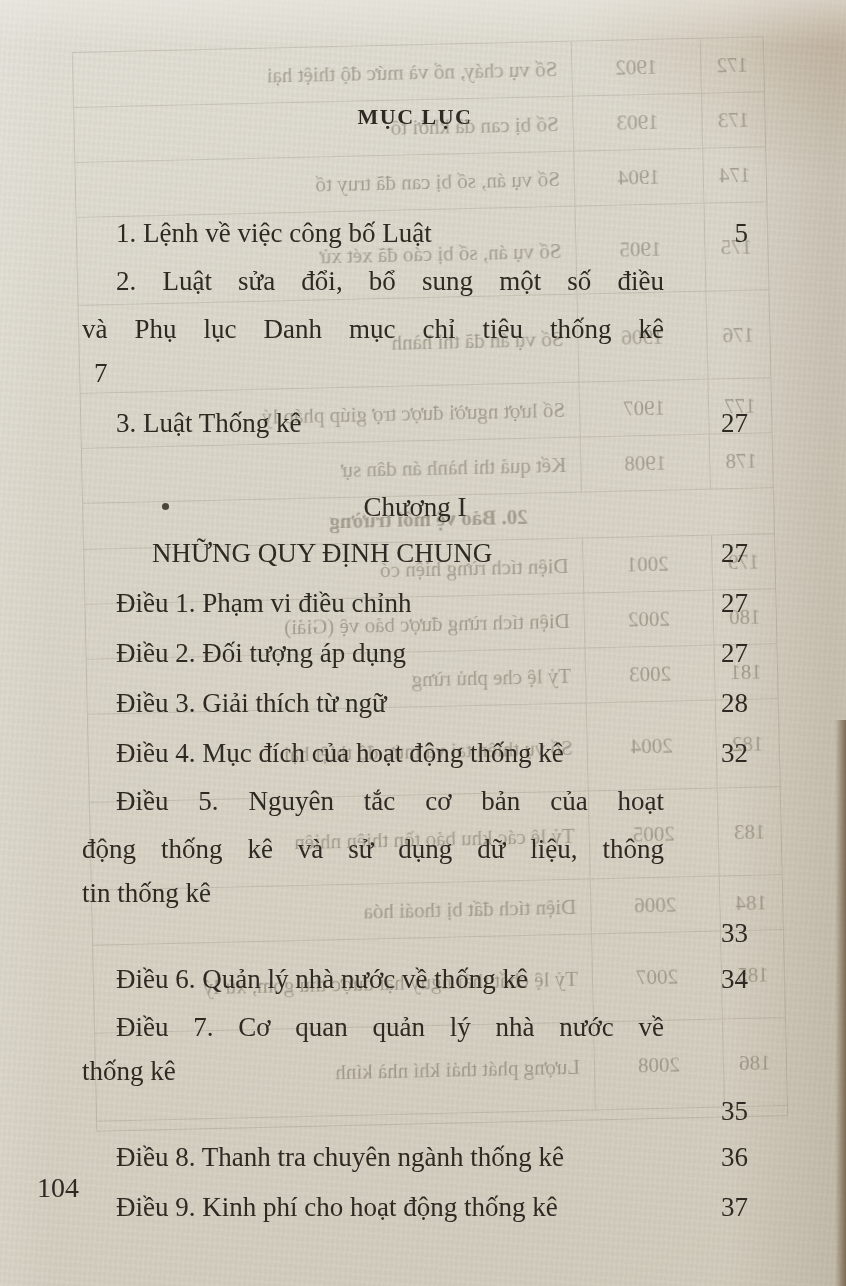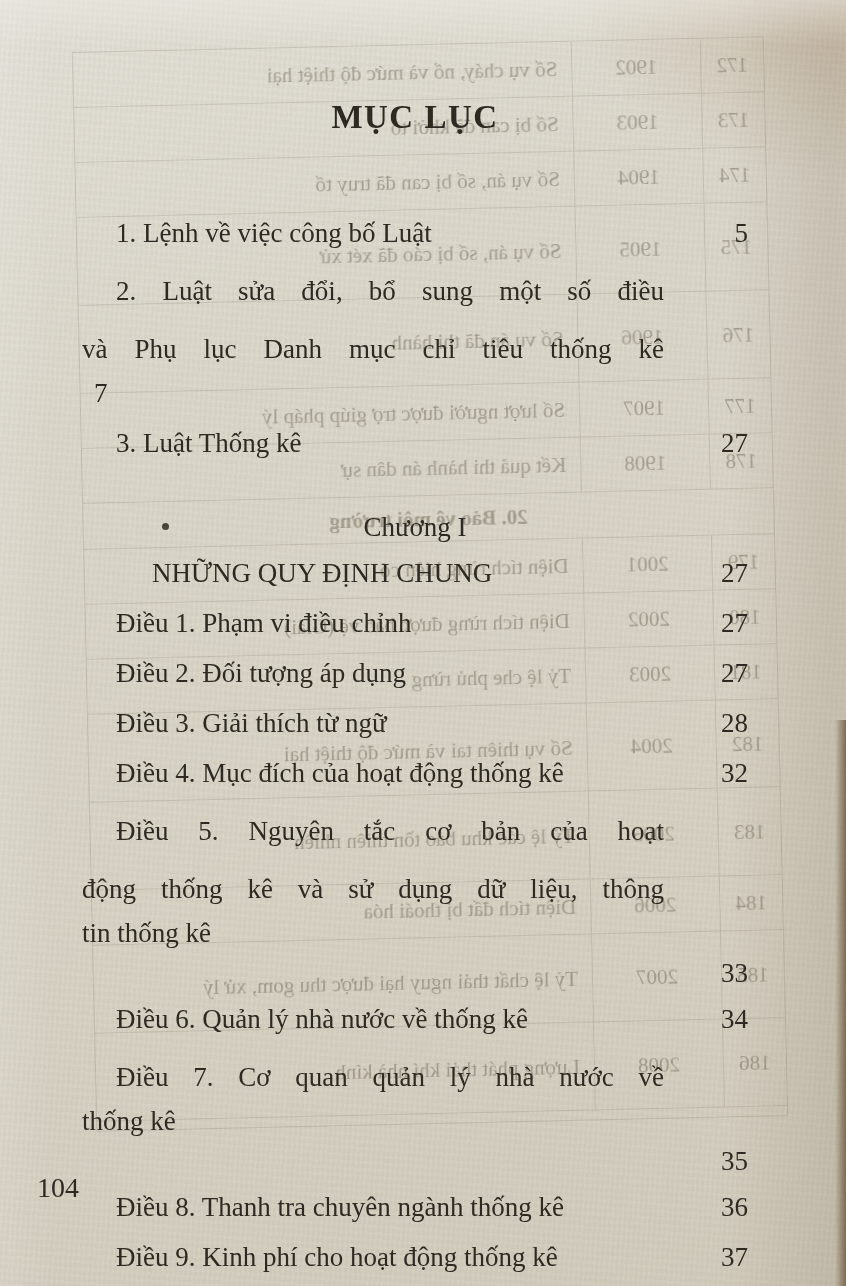--- a/index.html
+++ b/index.html
@@ -45,26 +45,26 @@
   .bcode{width:128px;text-align:center;flex:none;border-right:1px solid rgba(110,100,82,.38);align-self:stretch;display:flex;align-items:center;justify-content:center;}
   .bdesc{flex:1;padding:0 14px;}
 
   
   .content{
     position:absolute;left:82px;top:0;width:666px;
     color:#2e2a23;font-size:27px;line-height:44px;
   }
   .doc-title{
     margin-top:95px;margin-bottom:72px;
-    text-align:center;font-weight:bold;font-size:33px;letter-spacing:1.5px;
+    text-align:center;font-weight:bold;font-size:22px;letter-spacing:1.5px;
   }
   .entry{display:flex;justify-content:space-between;align-items:baseline;margin-top:6px;}
   .entry .lbl{padding-left:34px;}
   .pg{text-align:right;flex:none;padding-left:12px;}
-  .para{width:582px;text-align:justify;text-align-last:justify;margin-top:14px;}
+  .para{width:582px;text-align:justify;text-align-last:justify;margin-top:4px;}
   .para.first{text-indent:34px;}
   .lastline{display:flex;justify-content:space-between;align-items:baseline;}
   .pageline{text-align:right;line-height:36px;}
   .chapter{position:relative;text-align:center;margin-top:40px;}
   .dot{position:absolute;left:80px;top:18px;width:7px;height:7px;border-radius:50%;background:#4a443a;}
   .section{display:flex;justify-content:space-between;align-items:baseline;margin-top:2px;}
   .section .lbl{padding-left:70px;}
   .folio{position:absolute;left:37px;top:1172px;font-size:28px;color:#2e2a23;}
 </style>
 </head>

